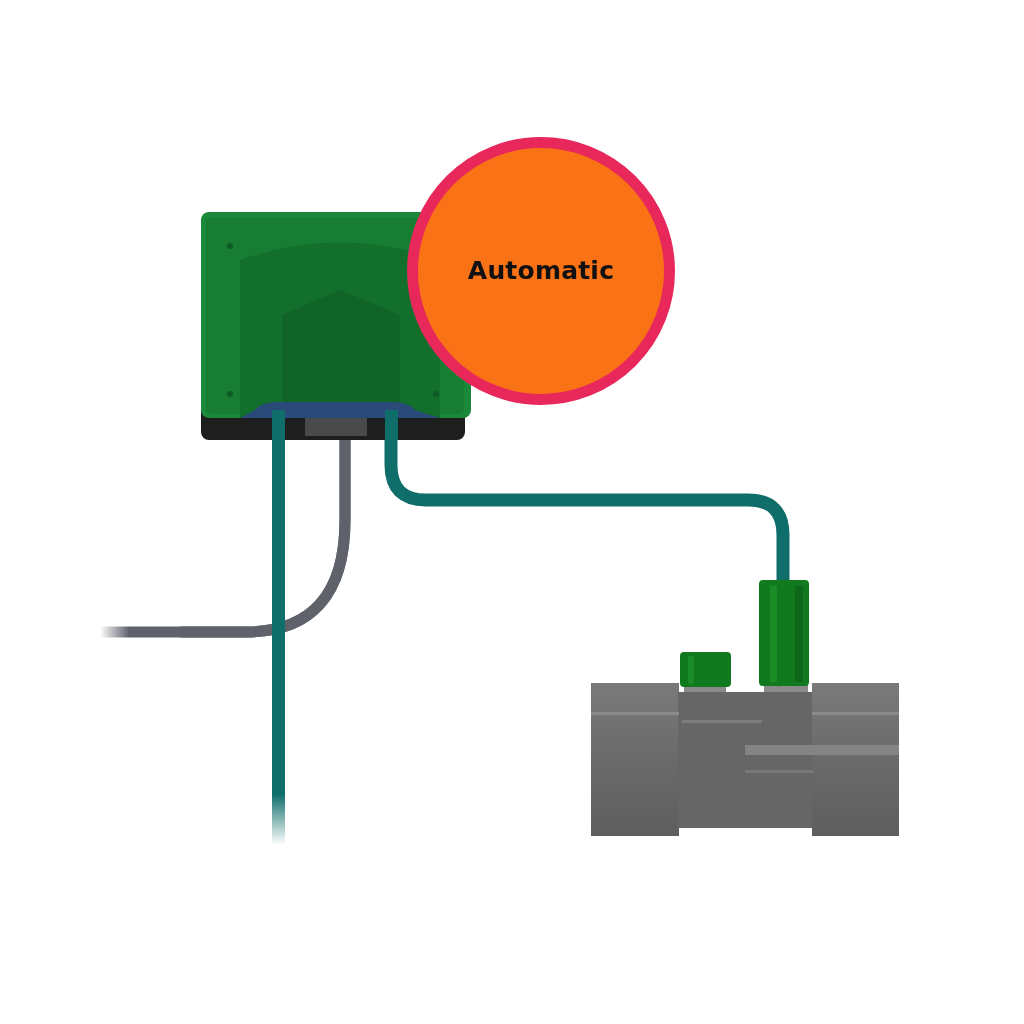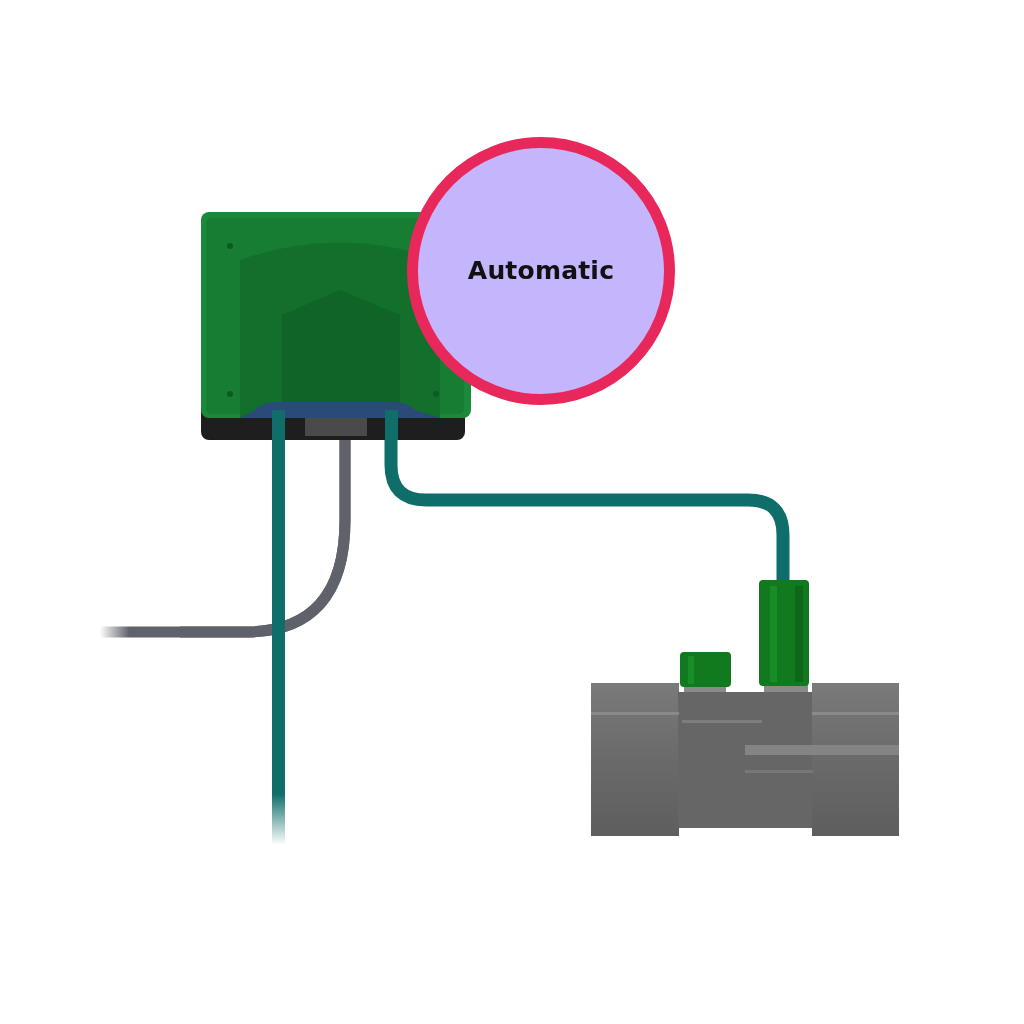--- a/index.html
+++ b/index.html
@@ -6,21 +6,21 @@
     body { width: 1024px; height: 1024px; position: relative; overflow: hidden; }
     .stage { position: absolute; left: 0; top: 0; width: 1024px; height: 1024px; }
     svg.art { position: absolute; left: 0; top: 0; }
     .label-circle {
       position: absolute;
       left: 407px; top: 137px;
       width: 268px; height: 268px;
       box-sizing: border-box;
       border: 11px solid #e8285a;
       border-radius: 50%;
-      background: #c4b5fd;
+      background: #f97316;
       display: flex; flex-direction: column; align-items: center; justify-content: center;
     }
     .label-line {
       font-family: "DejaVu Sans", sans-serif;
       font-weight: bold;
       font-size: 25px;
       line-height: 36px;
       color: #111111;
       letter-spacing: 0.2px;
       white-space: nowrap;

